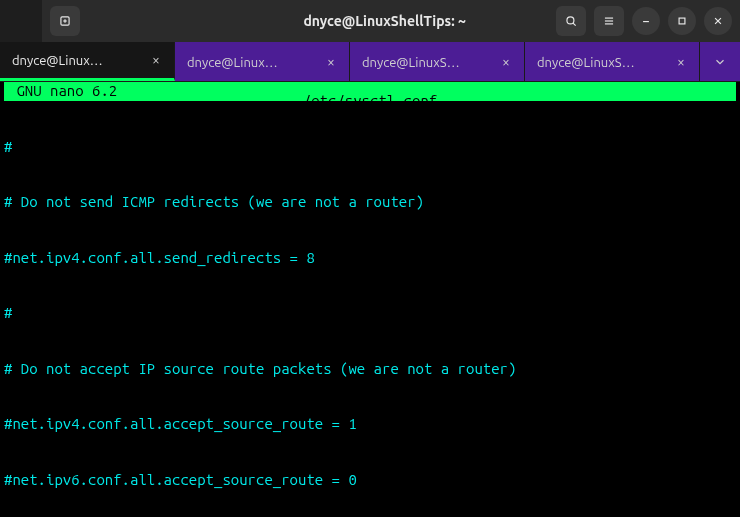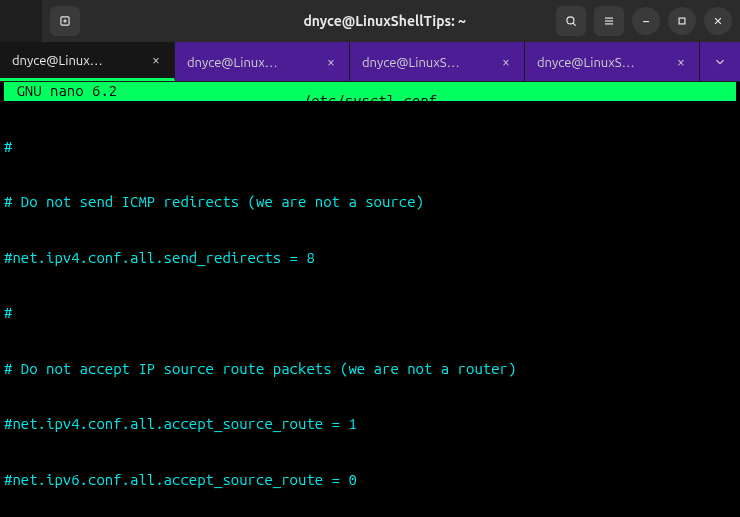--- a/index.html
+++ b/index.html
@@ -186,21 +186,21 @@
 
 <div class="terminal">
   <div class="header-line">
     <span class="header-left"> GNU nano 6.2</span>
     <span class="header-center">/etc/sysctl.conf</span>
     <span class="header-right"></span>
   </div>
 
   <div class="content">
     <div class="line">#</div>
-    <div class="line"># Do not send ICMP redirects (we are not a source)</div>
+    <div class="line"># Do not send ICMP redirects (we are not a router)</div>
     <div class="line">#net.ipv4.conf.all.send_redirects = 8</div>
     <div class="line">#</div>
     <div class="line"># Do not accept IP source route packets (we are not a router)</div>
     <div class="line">#net.ipv4.conf.all.accept_source_route = 1</div>
     <div class="line">#net.ipv6.conf.all.accept_source_route = 0</div>
     
     
     
     
     

